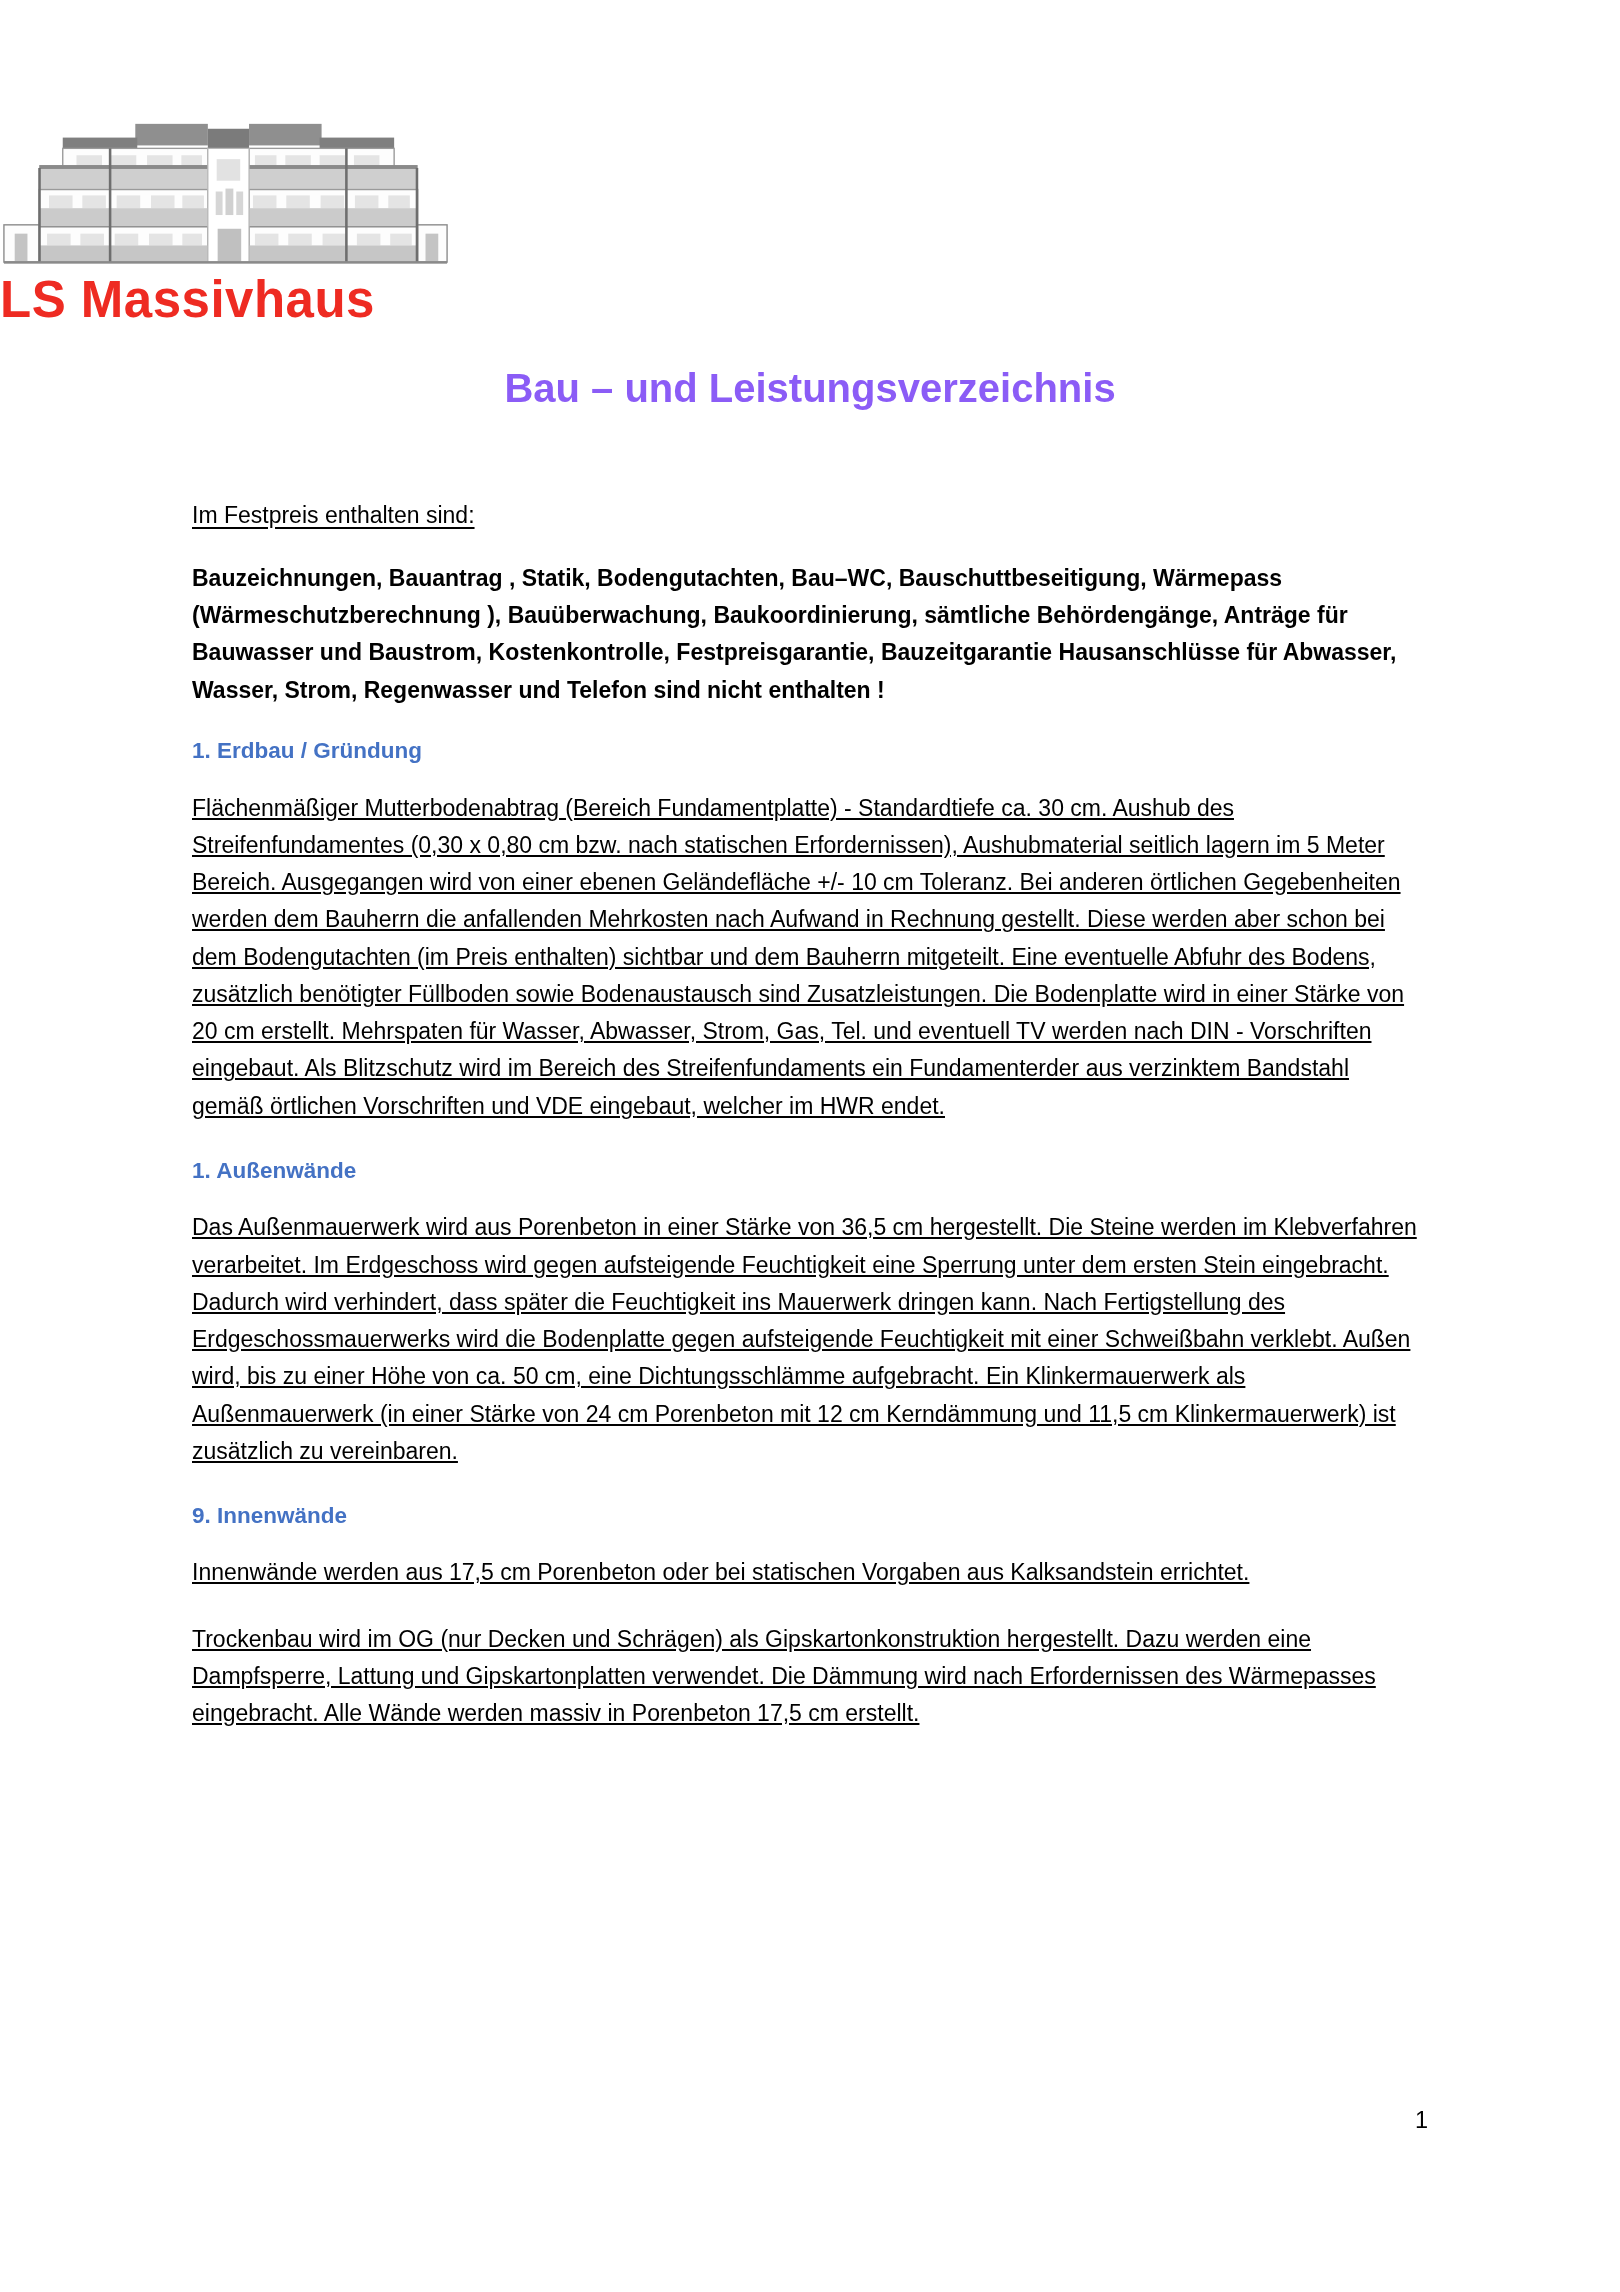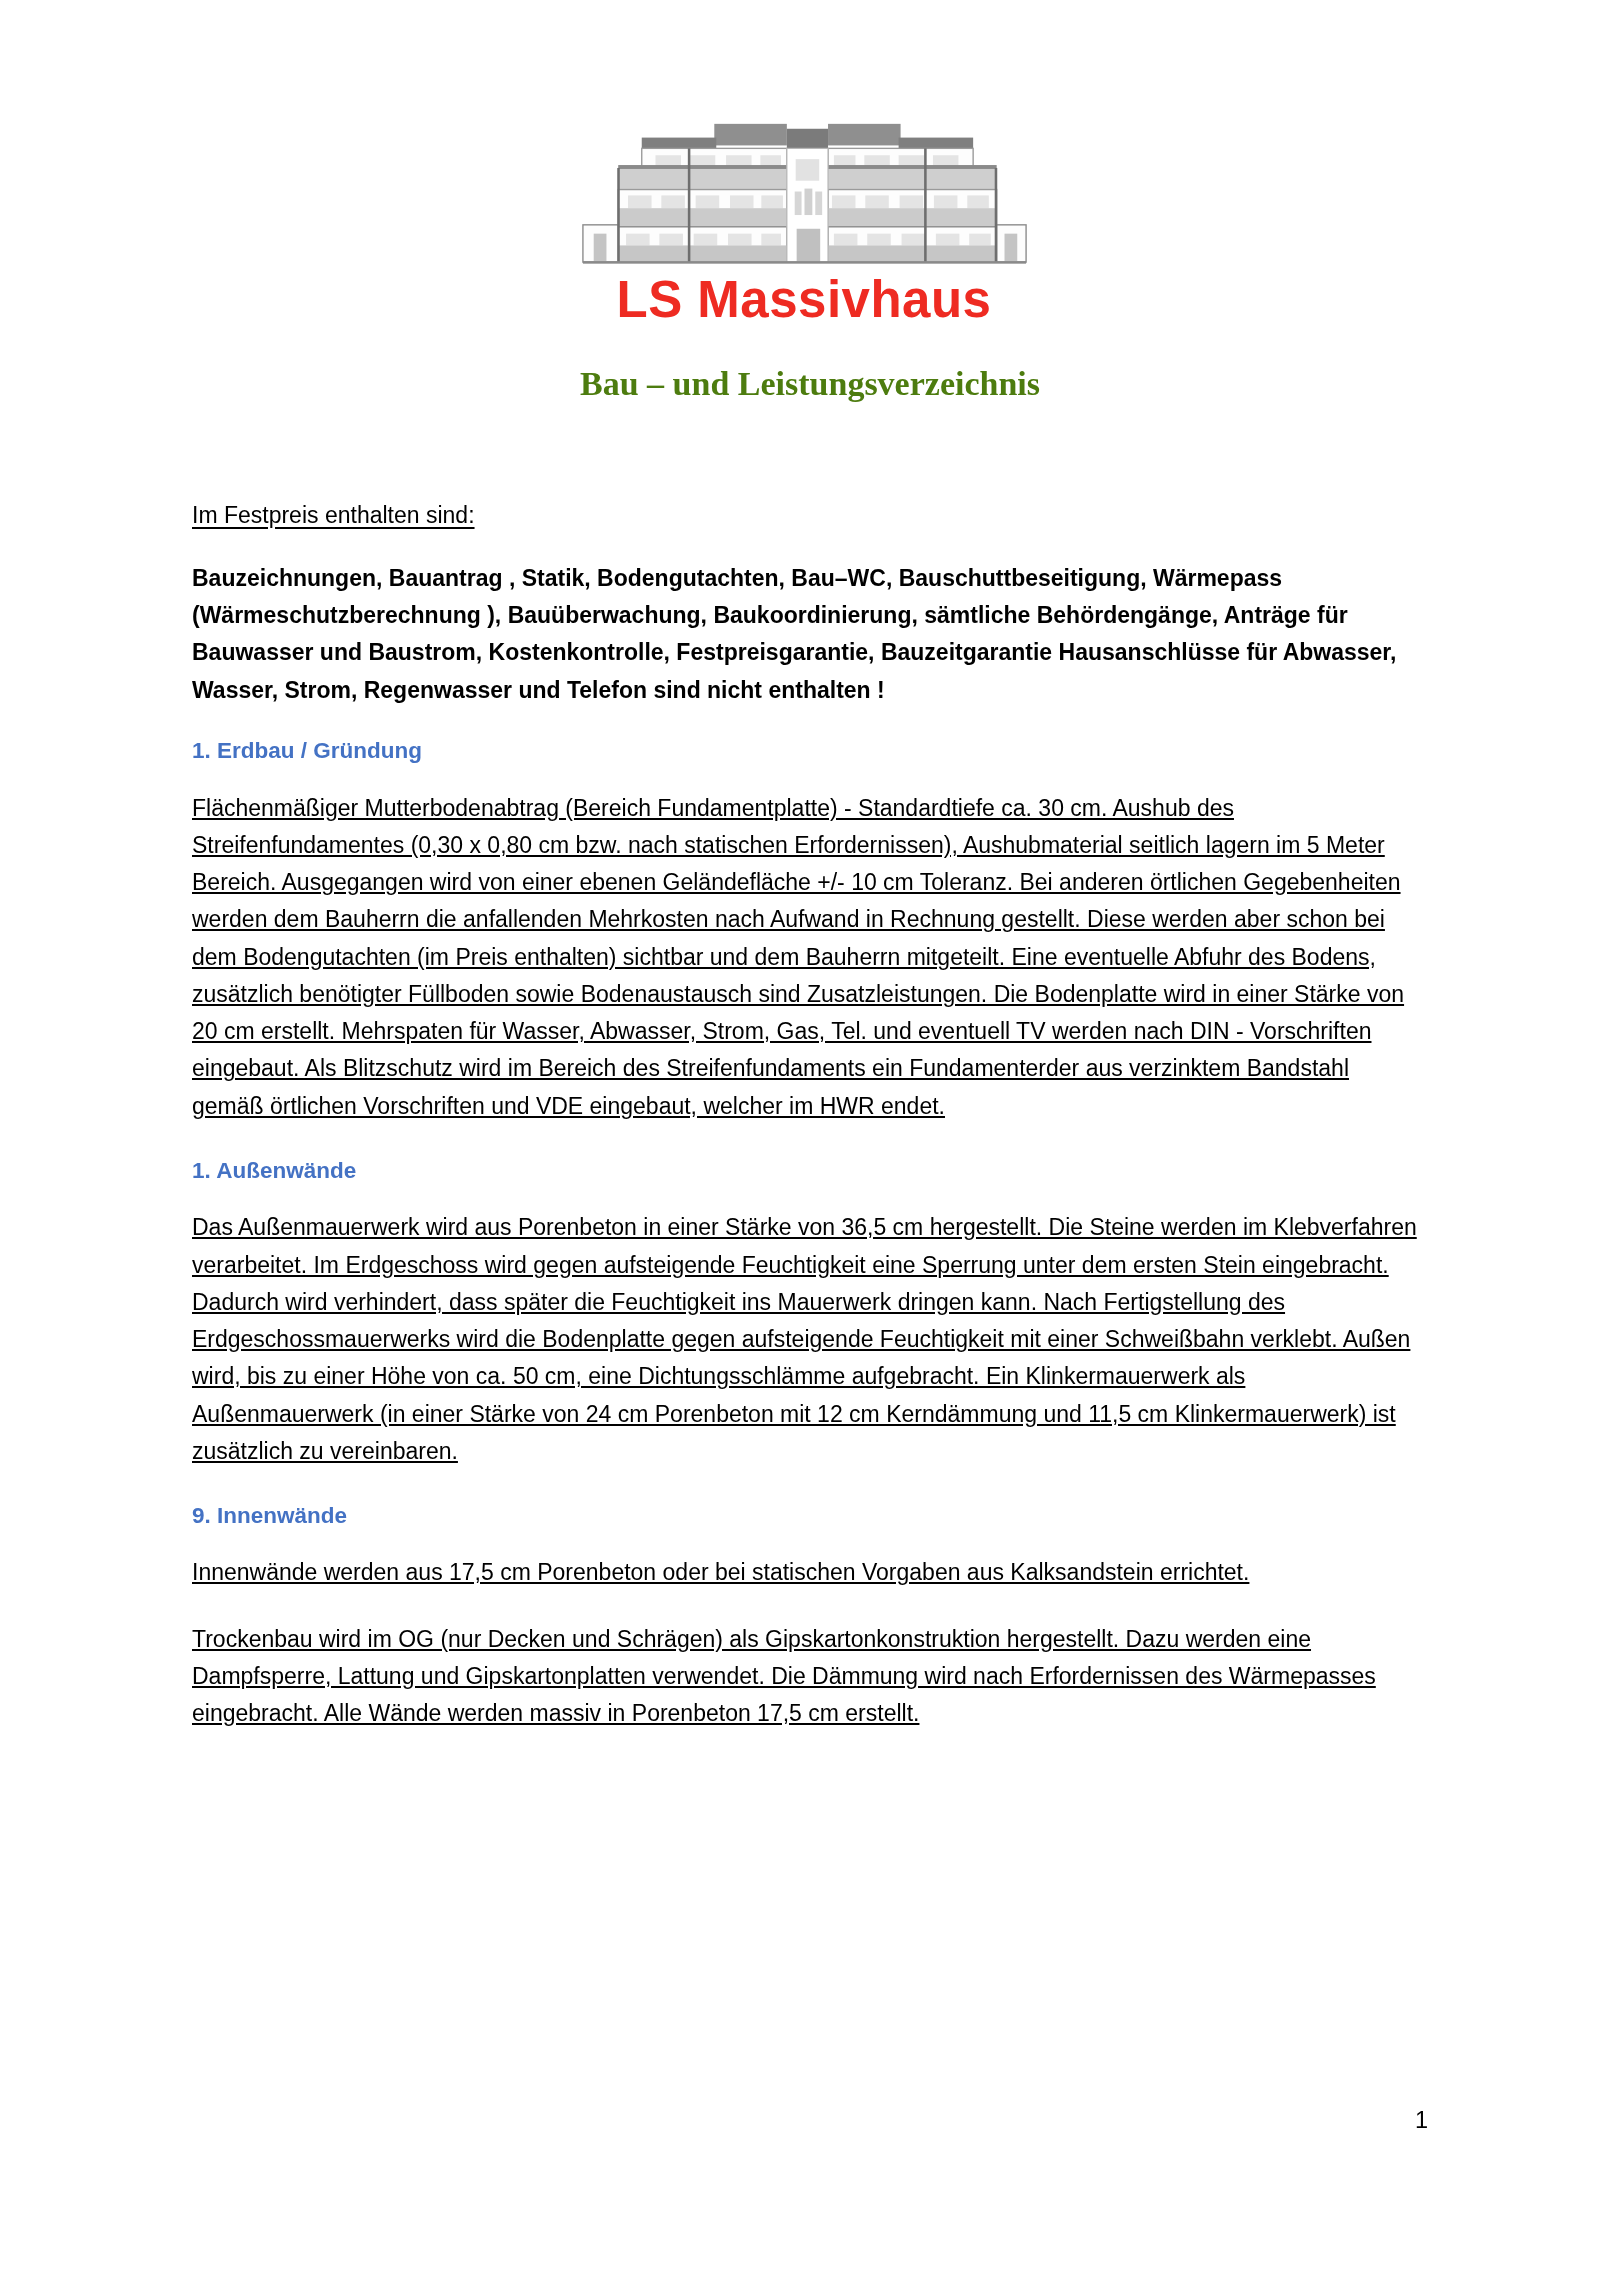--- a/index.html
+++ b/index.html
@@ -20,21 +20,21 @@
   }
 
   
   .logo-block {
     position: absolute;
     left: 0;
     right: 12px;
     top: 116px;
     display: flex;
     flex-direction: column;
-    align-items: center;
+    align-items: flex-start;
   }
 
   .logo-mark {
     width: 451px;
     height: 152px;
     display: block;
   }
 
   .logo-wordmark {
     margin-top: 5.9px;
@@ -46,25 +46,25 @@
     color: #ee2b22;
   }
 
   
   .doc-title {
     position: absolute;
     left: 0;
     right: 0;
     top: 363px;
     text-align: center;
-    font-family: Liberation Serif, serif;
-    font-weight: bold;
-    font-size: 34px;
+    font-family: Liberation Sans, sans-serif;
+    font-weight: bold;
+    font-size: 40px;
     line-height: 1.25;
-    color: #4d7c0f;
+    color: #8b5cf6;
   }
 
   
   .content {
     position: absolute;
     left: 192px;
     top: 498px;
     width: 1233px;
   }
 

